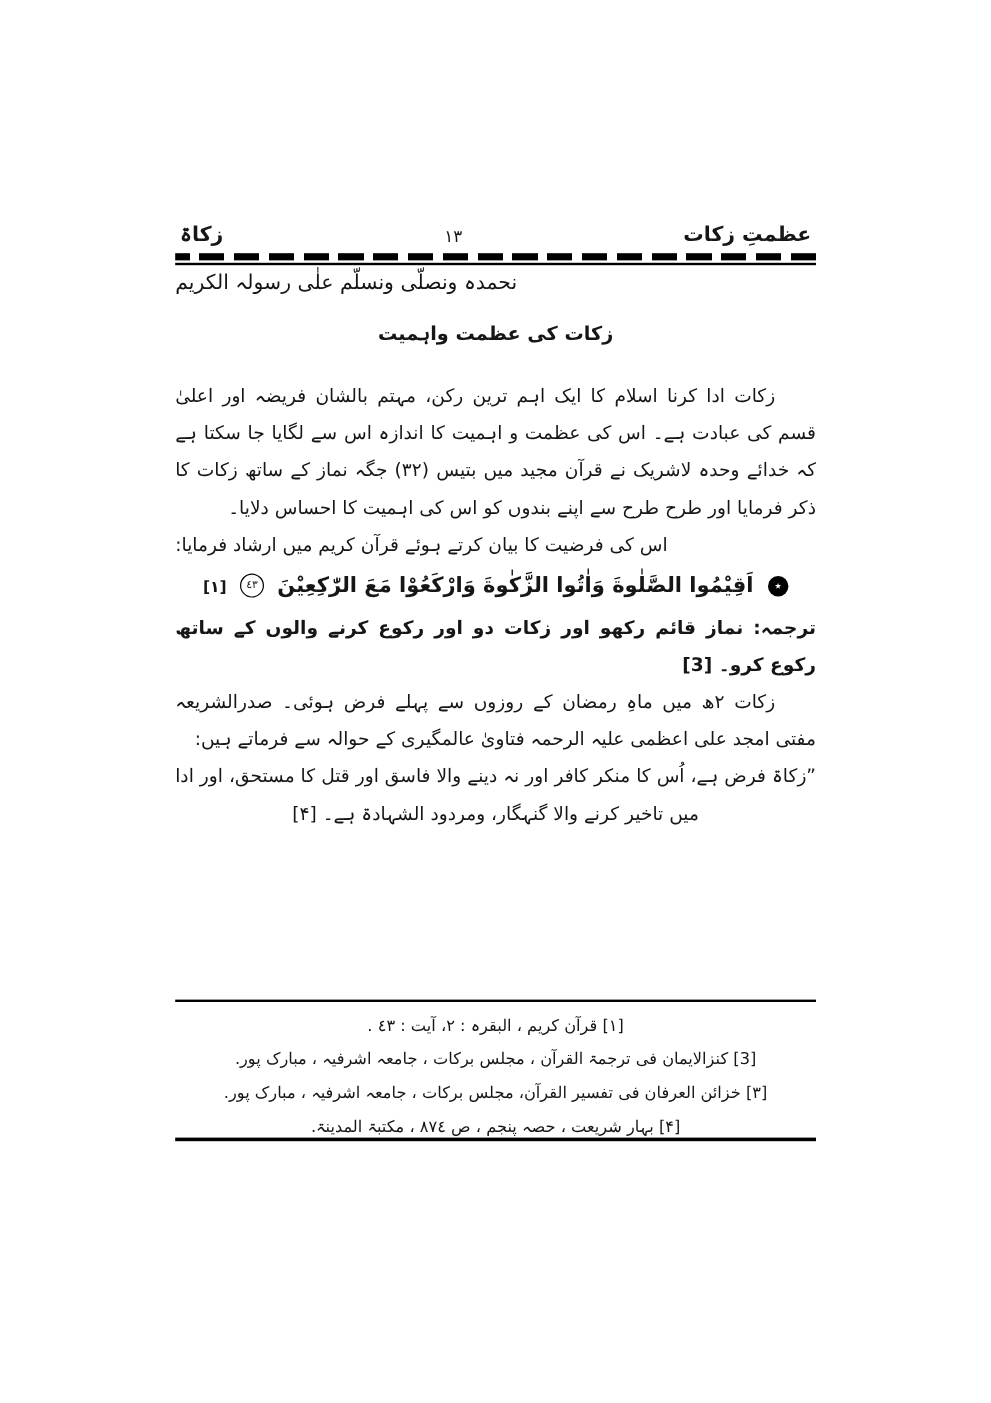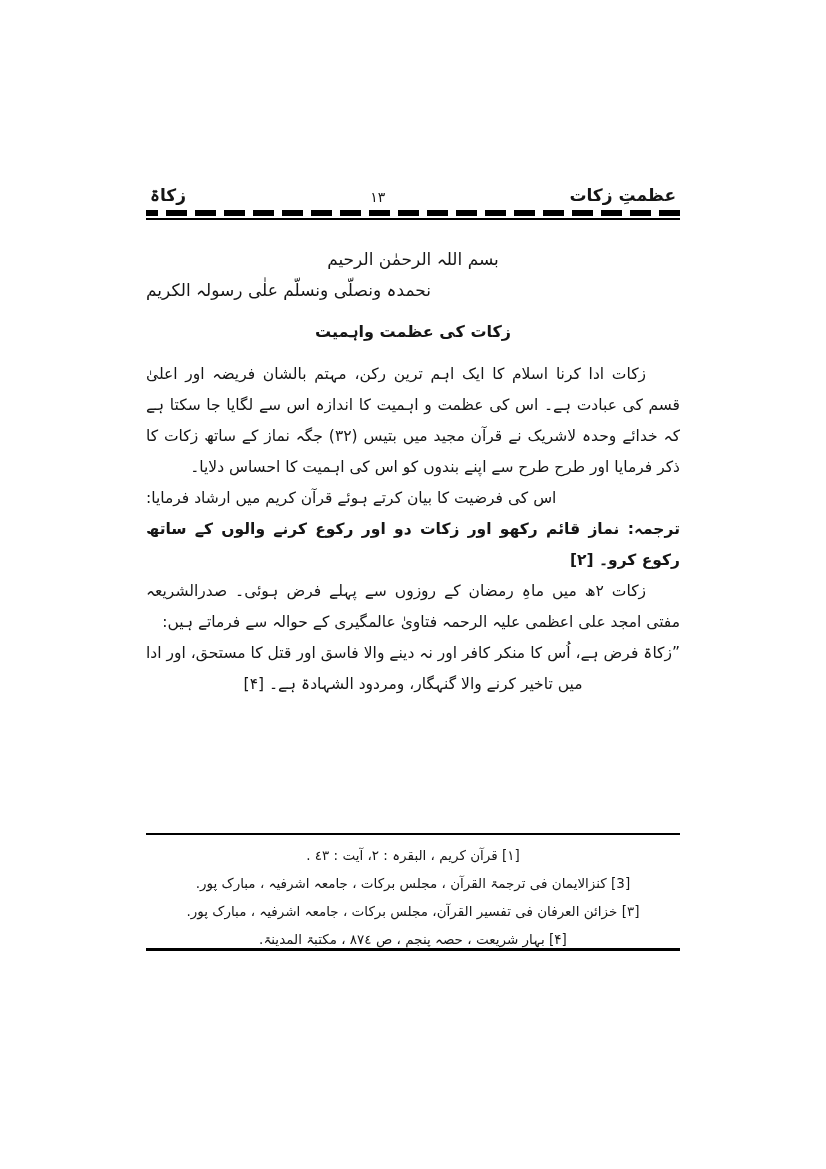--- a/index.html
+++ b/index.html
@@ -56,21 +56,21 @@
     text-align:center;
     font-size:16px;
     font-weight:700;
     margin-top:9px;
     line-height:34px;
   }
   
   .main{
     height:448px;
     overflow:hidden;
-    margin-top:10px;
+    margin-top:20px;
   }
   .para{
     font-size:15.5px;
     line-height:31px;
     text-align:justify;
     margin:0;
   }
   .indent{ text-indent:34px; }
   .lead{ text-align:left; }
   .verse-line{
@@ -134,31 +134,36 @@
   <div class="col">
 
     <div class="runhead">
       <span>عظمتِ زکات</span>
       <span class="pagenum">۱۳</span>
       <span>زکاۃ</span>
     </div>
     <div class="rule-dashed"></div>
     <div class="rule-thin"></div>
 
-    <div class="bismillah">بسم اللہ الرحمٰن الرحیم</div>
     <div class="hamd">نحمدہ ونصلّی ونسلّم علٰی رسولہ الکریم</div>
     <div class="chapter-heading">زکات کی عظمت واہمیت</div>
 
     <div class="main">
       <p class="para indent">زکات ادا کرنا اسلام کا ایک اہم ترین رکن، مہتم بالشان فریضہ اور اعلیٰ قسم کی عبادت ہے۔ اس کی عظمت و اہمیت کا اندازہ اس سے لگایا جا سکتا ہے کہ خدائے وحدہ لاشریک نے قرآن مجید میں بتیس (۳۲) جگہ نماز کے ساتھ زکات کا ذکر فرمایا اور طرح طرح سے اپنے بندوں کو اس کی اہمیت کا احساس دلایا۔</p>
 
       <p class="para lead">اس کی فرضیت کا بیان کرتے ہوئے قرآن کریم میں ارشاد فرمایا:</p>
 
+      <div class="verse-line">
+        <span class="star-mark">٭</span>
+        <span>اَقِیْمُوا الصَّلٰوةَ وَاٰتُوا الزَّکٰوةَ وَارْکَعُوْا مَعَ الرّٰکِعِیْنَ</span>
+        <span class="ayah-circle">٤٣</span>
+        <span class="fn-ref">[۱]</span>
+      </div>
 
-      <p class="para translation">ترجمہ: نماز قائم رکھو اور زکات دو اور رکوع کرنے والوں کے ساتھ رکوع کرو۔ [۲]</p>
+      <p class="para translation">ترجمہ: نماز قائم رکھو اور زکات دو اور رکوع کرنے والوں کے ساتھ رکوع کرو۔ [3]</p>
 
 
       <p class="para indent">زکات ۲ھ میں ماہِ رمضان کے روزوں سے پہلے فرض ہوئی۔ صدرالشریعہ مفتی امجد علی اعظمی علیہ الرحمہ فتاویٰ عالمگیری کے حوالہ سے فرماتے ہیں:</p>
 
       <p class="para quote">”زکاۃ فرض ہے، اُس کا منکر کافر اور نہ دینے والا فاسق اور قتل کا مستحق، اور ادا میں تاخیر کرنے والا گنہگار، ومردود الشہادۃ ہے۔ [۴]</p>
 
     </div>
   </div>
 
   <div class="footnote-sep"></div>

